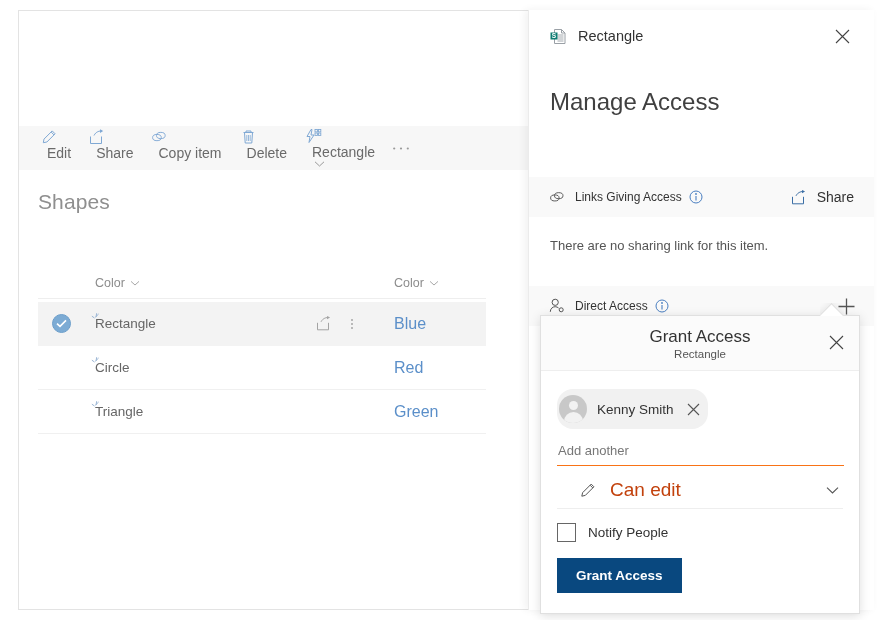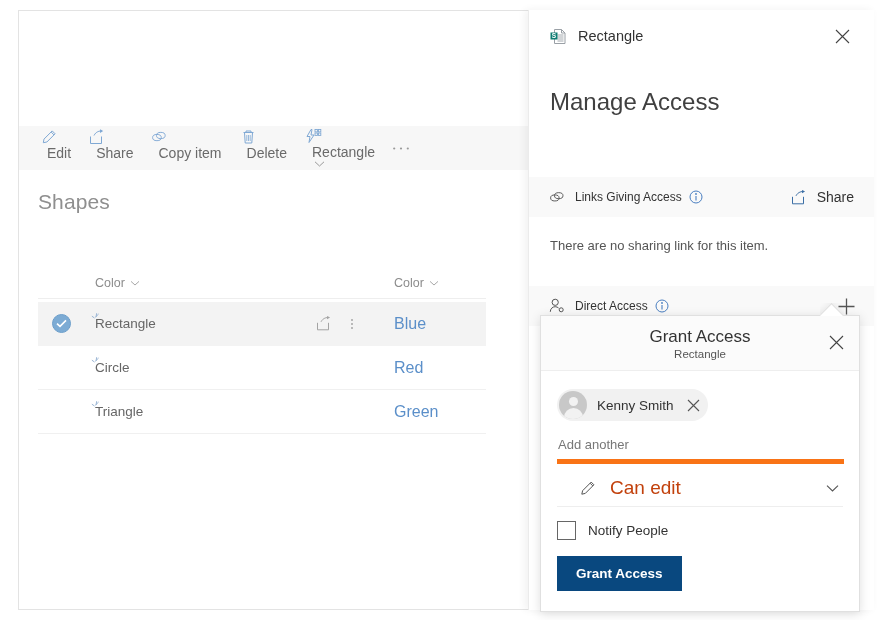--- a/index.html
+++ b/index.html
@@ -275,21 +275,21 @@
     right: 10px; top: 13px;
     width: 26px; height: 26px;
     display: flex; align-items: center; justify-content: center;
     color: #444444; cursor: pointer;
   }
   .callout-body { padding: 18px 16px 20px 16px; }
 
   .person-pill {
     display: inline-flex;
     align-items: center;
-    height: 32px;
+    height: 40px;
     background: #f1f1f1;
     border-radius: 16px;
     padding: 0 6px 0 2px;
     cursor: default;
   }
   .avatar {
     width: 28px; height: 28px;
     border-radius: 50%;
     background: #c8c8c8;
     overflow: hidden;
@@ -307,21 +307,21 @@
     background: #f2f2f2;
   }
   .pill-name { font-size: 13.5px; color: #333333; margin: 0 12px 0 10px; }
   .pill-x { cursor: pointer; color: #555555; display: flex; width: 16px; height: 16px; align-items:center; justify-content:center;}
 
   .add-another {
     margin-top: 14px;
     font-size: 13px;
     color: #777777;
     border: none;
-    border-bottom: 5px solid #f97316;
+    border-bottom: 1px solid #f97316;
     width: 100%;
     padding: 0 0 7px 1px;
     outline: none;
     background: transparent;
     font-family: "Liberation Sans", sans-serif;
   }
   .add-another::placeholder { color: #777777; opacity: 1; }
 
   .perm-row {
     margin-top: 6px;

